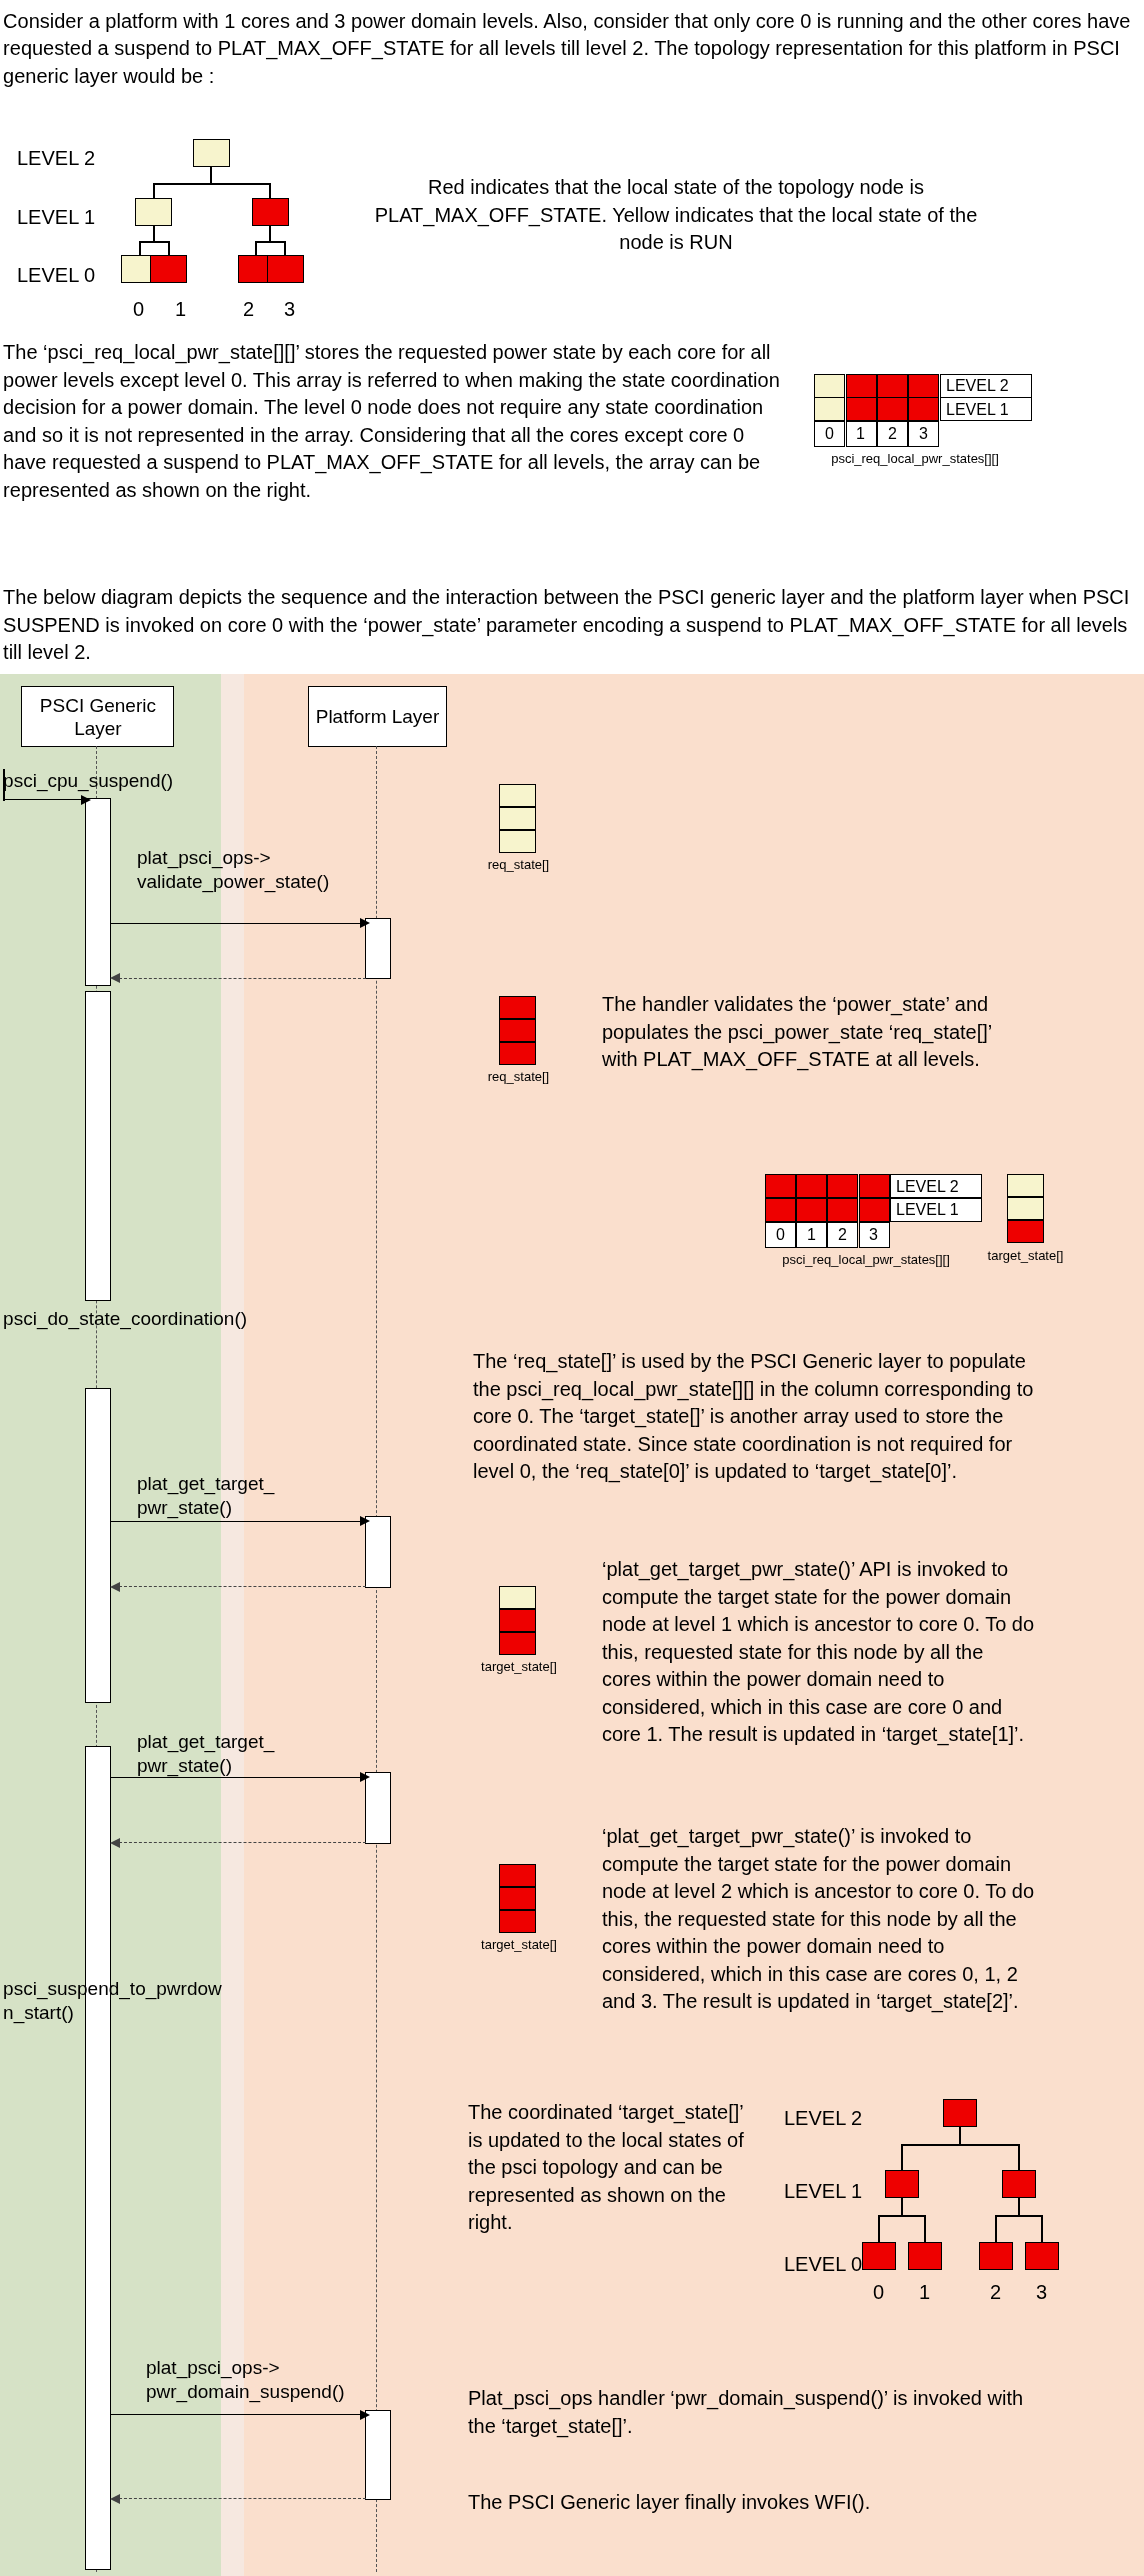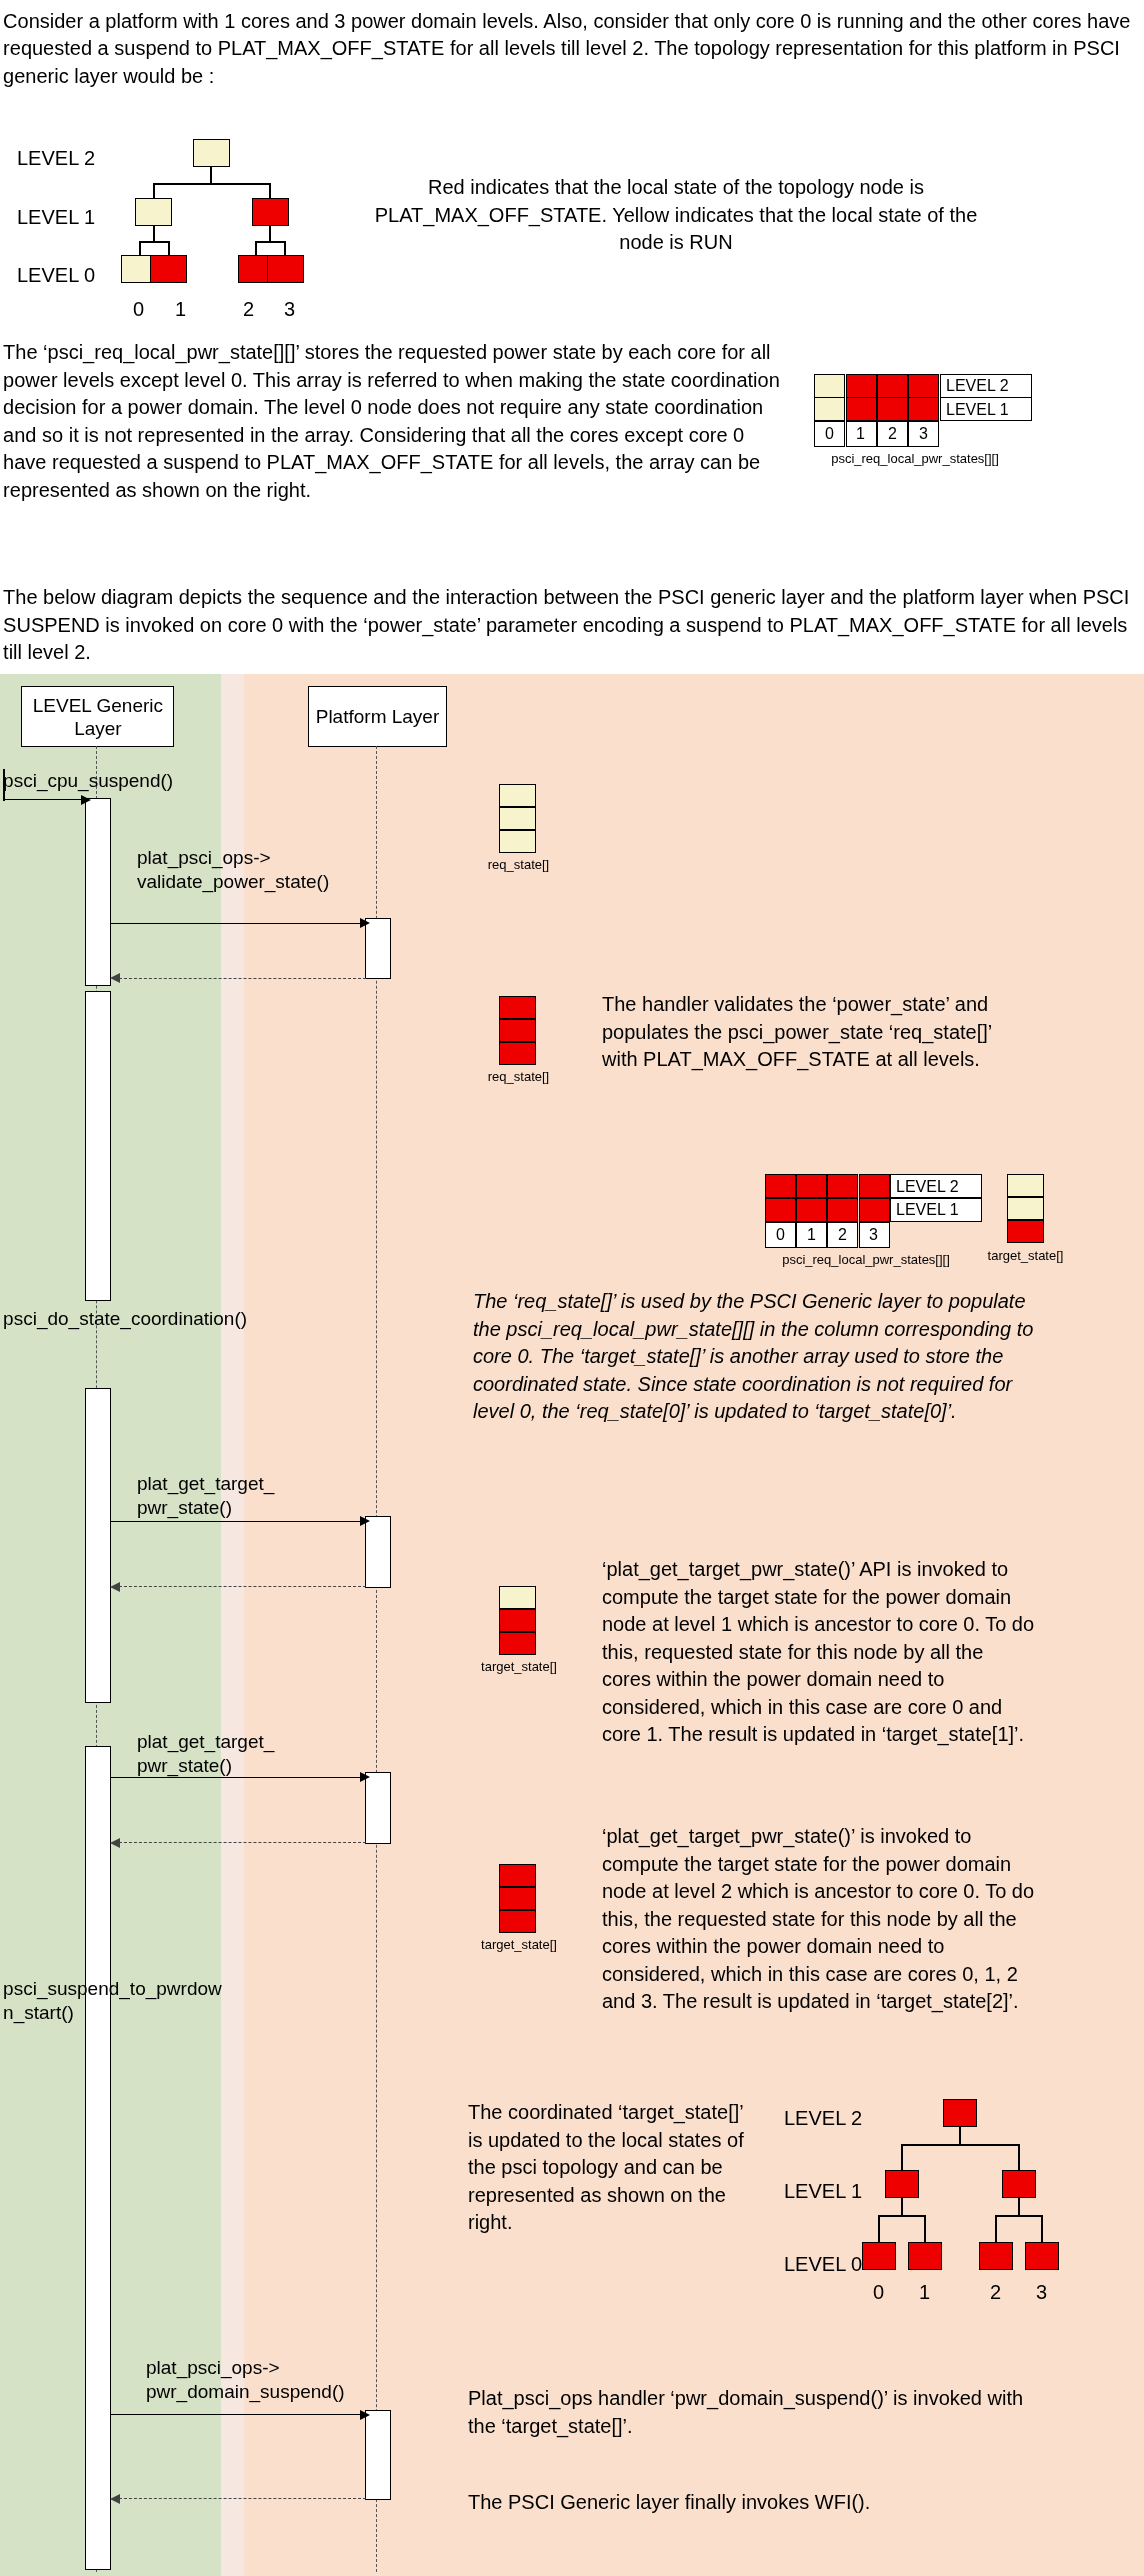--- a/index.html
+++ b/index.html
@@ -117,21 +117,21 @@
   <div class="small" style="position:absolute;left:946px;top:400px;">LEVEL 1</div>
   <div class="caption" style="left:793px;top:451px;width:244px;">psci_req_local_pwr_states[][]</div>
 
   <div class="ptext" style="left:3.1px;top:584px;width:1129px;">The below diagram depicts the sequence and the interaction between the PSCI generic layer and the platform layer when PSCI SUSPEND is invoked on core 0 with the ‘power_state’ parameter encoding a suspend to PLAT_MAX_OFF_STATE for all levels till level 2.</div>
 
   <div class="seqbg" style="left:0px;top:674px;width:1145px;height:1902px;"></div>
   <div class="greenband" style="left:0px;top:674px;width:221px;height:1902px;"></div>
   <div class="pinkband" style="left:221px;top:674px;width:23px;height:1902px;"></div>
 
   <div class="lifebox" style="left:21.4px;top:686px;width:151px;height:59px;">
-    <span>LEVEL Generic Layer</span>
+    <span>PSCI Generic Layer</span>
   </div>
   <div class="lifebox" style="left:308px;top:686px;width:137px;height:59px;">
     <span>Platform Layer</span>
   </div>
 
   <div class="dashline" style="left:96px;top:746px;height:1826px;"></div>
   <div class="dashline" style="left:376px;top:746px;height:1826px;"></div>
 
   <div class="actbox" style="left:85px;top:798px;width:24.4px;height:186px;"></div>
   <div class="actbox" style="left:85px;top:991px;width:24.4px;height:308px;"></div>
@@ -192,21 +192,21 @@
   <div class="small" style="position:absolute;left:896px;top:1200px;">LEVEL 1</div>
   <div class="caption" style="left:744px;top:1252px;width:244px;">psci_req_local_pwr_states[][]</div>
 
   <div class="vcell yellow" style="left:1007px;top:1174px;width:37px;height:23px;"></div>
   <div class="vcell yellow" style="left:1007px;top:1197px;width:37px;height:23px;"></div>
   <div class="vcell red" style="left:1007px;top:1220px;width:37px;height:23px;"></div>
   <div class="caption" style="left:972px;top:1248px;width:107px;">target_state[]</div>
 
   <div class="lbl" style="left:3.1px;top:1307px;">psci_do_state_coordination()</div>
 
-  <div class="ptext" style="left:473px;top:1288px;width:564px;font-style:italic;">The ‘req_state[]’ is used by the PSCI Generic layer to populate the psci_req_local_pwr_state[][] in the column corresponding to core 0. The ‘target_state[]’ is another array used to store the coordinated state. Since state coordination is not required for level 0, the ‘req_state[0]’ is updated to ‘target_state[0]’.</div>
+  <div class="ptext" style="left:473px;top:1348px;width:564px;">The ‘req_state[]’ is used by the PSCI Generic layer to populate the psci_req_local_pwr_state[][] in the column corresponding to core 0. The ‘target_state[]’ is another array used to store the coordinated state. Since state coordination is not required for level 0, the ‘req_state[0]’ is updated to ‘target_state[0]’.</div>
 
   <div class="lbl" style="left:137px;top:1472px;white-space:pre-line;">plat_get_target_
 pwr_state()</div>
   <div class="arrow" style="left:110px;top:1521px;width:252px;"></div>
   <div class="arrowhead ah-right" style="left:360px;top:1516px;"></div>
   <div class="arrow dash" style="left:119px;top:1586px;width:247px;"></div>
   <div class="arrowhead ah-left" style="left:110px;top:1582px;"></div>
 
   <div class="ptext" style="left:602px;top:1556px;width:435px;">‘plat_get_target_pwr_state()’ API is invoked to compute the target state for the power domain node at level 1 which is ancestor to core 0. To do this, requested state for this node by all the cores within the power domain need to considered, which in this case are core 0 and core 1. The result is updated in ‘target_state[1]’.</div>
   <div class="vcell yellow" style="left:499px;top:1586px;width:37px;height:23px;"></div>

